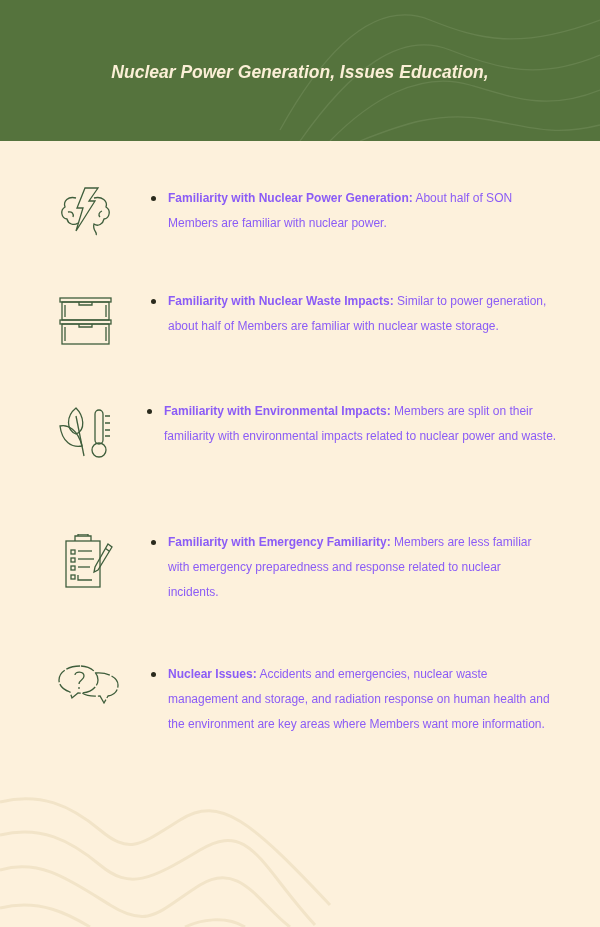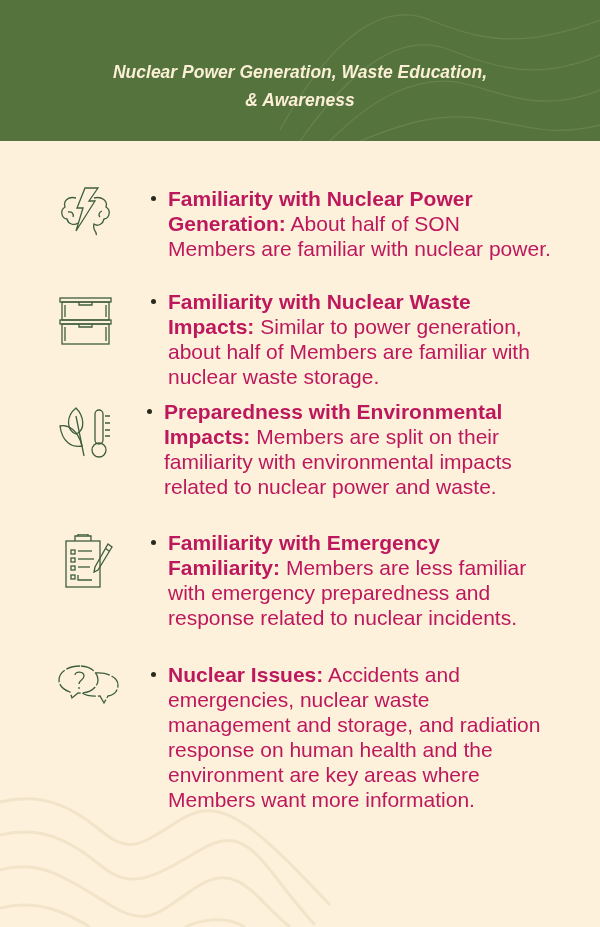--- a/index.html
+++ b/index.html
@@ -4,38 +4,37 @@
 <style>
   html, body { margin:0; padding:0; }
   body { width:600px; height:927px; position:relative; overflow:hidden; background:#fdf1dc; font-family:"Liberation Sans", sans-serif; }
   .header { position:absolute; left:0; top:0; width:600px; height:141px; background:#55733d; overflow:hidden; }
   .header svg.waves { position:absolute; left:0; top:0; }
   .title { position:absolute; left:0; top:58px; width:600px; text-align:center; color:#fbefd6; font-style:italic; font-weight:bold; font-size:17.5px; line-height:28px; }
   .bottom-waves { position:absolute; left:0; top:780px; }
   .item { position:absolute; }
   .icon { position:absolute; }
   .bullet { position:absolute; width:5px; height:5px; border-radius:50%; background:#2a2a1c; }
-  .text { position:absolute; font-size:21px; line-height:25px; color:#be185d; }
+  .text { position:absolute; font-size:12px; line-height:25px; color:#8b5cf6; }
   .text b { font-weight:bold; }
 </style>
 </head>
 <body>
 
 <div class="header">
   <svg class="waves" width="600" height="141">
     <g fill="none" stroke="#6a8552" stroke-width="1.3" opacity="0.8">
       <path d="M280 130 C330 40, 380 0, 430 20 S 520 50, 600 20"></path>
       <path d="M300 141 C350 70, 400 30, 450 50 S 540 80, 600 55"></path>
       <path d="M330 141 C370 100, 420 70, 470 85 S 550 110, 600 90"></path>
       <path d="M360 141 C400 125, 440 110, 490 120 S 560 135, 600 125"></path>
     </g>
   </svg>
   <div class="title">
-    <div>Nuclear Power Generation, Waste Education,</div>
-    <div>&amp; Awareness</div>
+    <div>Nuclear Power Generation, Issues Education,</div>
   </div>
 </div>
 
 <svg class="bottom-waves" width="600" height="147">
   <g fill="none" stroke="#f2e4c8" stroke-width="3">
     <path d="M0 22 C40 12, 70 25, 100 50 S 140 65, 180 40 S 250 40, 330 125"></path>
     <path d="M0 55 C40 45, 70 60, 100 85 S 150 100, 200 70 S 260 85, 315 145"></path>
     <path d="M0 90 C40 78, 70 100, 110 125 S 160 130, 200 105 S 260 125, 290 147"></path>
     <path d="M0 128 C40 118, 70 135, 90 147"></path>
     <path d="M185 147 C200 140, 225 135, 245 147"></path>
@@ -84,21 +83,21 @@
       <path d="M18 2 C8 10, 8 24, 18 28 C28 24, 26 10, 18 2 Z"></path>
       <path d="M18 10 L26 50"></path>
       <path d="M2 20 C10 18, 20 24, 24 40 C14 42, 4 36, 2 20 Z"></path>
       <rect x="37" y="4" width="8" height="34" rx="4"></rect>
       <circle cx="41" cy="44" r="7"></circle>
       <path d="M47 10 L52 10 M47 17 L52 17 M47 24 L52 24 M47 30 L52 30"></path>
     </g>
   </svg>
   <span class="bullet" style="left:147px;top:409px"></span>
   <div class="text" style="left:164px;top:399px;width:395px">
-    <b>Preparedness with Environmental Impacts:</b>
+    <b>Familiarity with Environmental Impacts:</b>
     <span>Members are split on their familiarity with environmental impacts related to nuclear power and waste.</span>
   </div>
 </div>
 
 <div class="item">
   <svg class="icon" style="left:64px;top:534px" width="52" height="56" viewBox="0 0 52 56">
     <g fill="none" stroke="#3f5e3c" stroke-width="1.3">
       <rect x="2" y="7" width="34" height="46"></rect>
       <path d="M11 7 L11 2 L27 2 L27 7 M14 2 L14 0 L24 0 L24 2"></path>
       <rect x="7" y="16" width="4" height="4"></rect>

